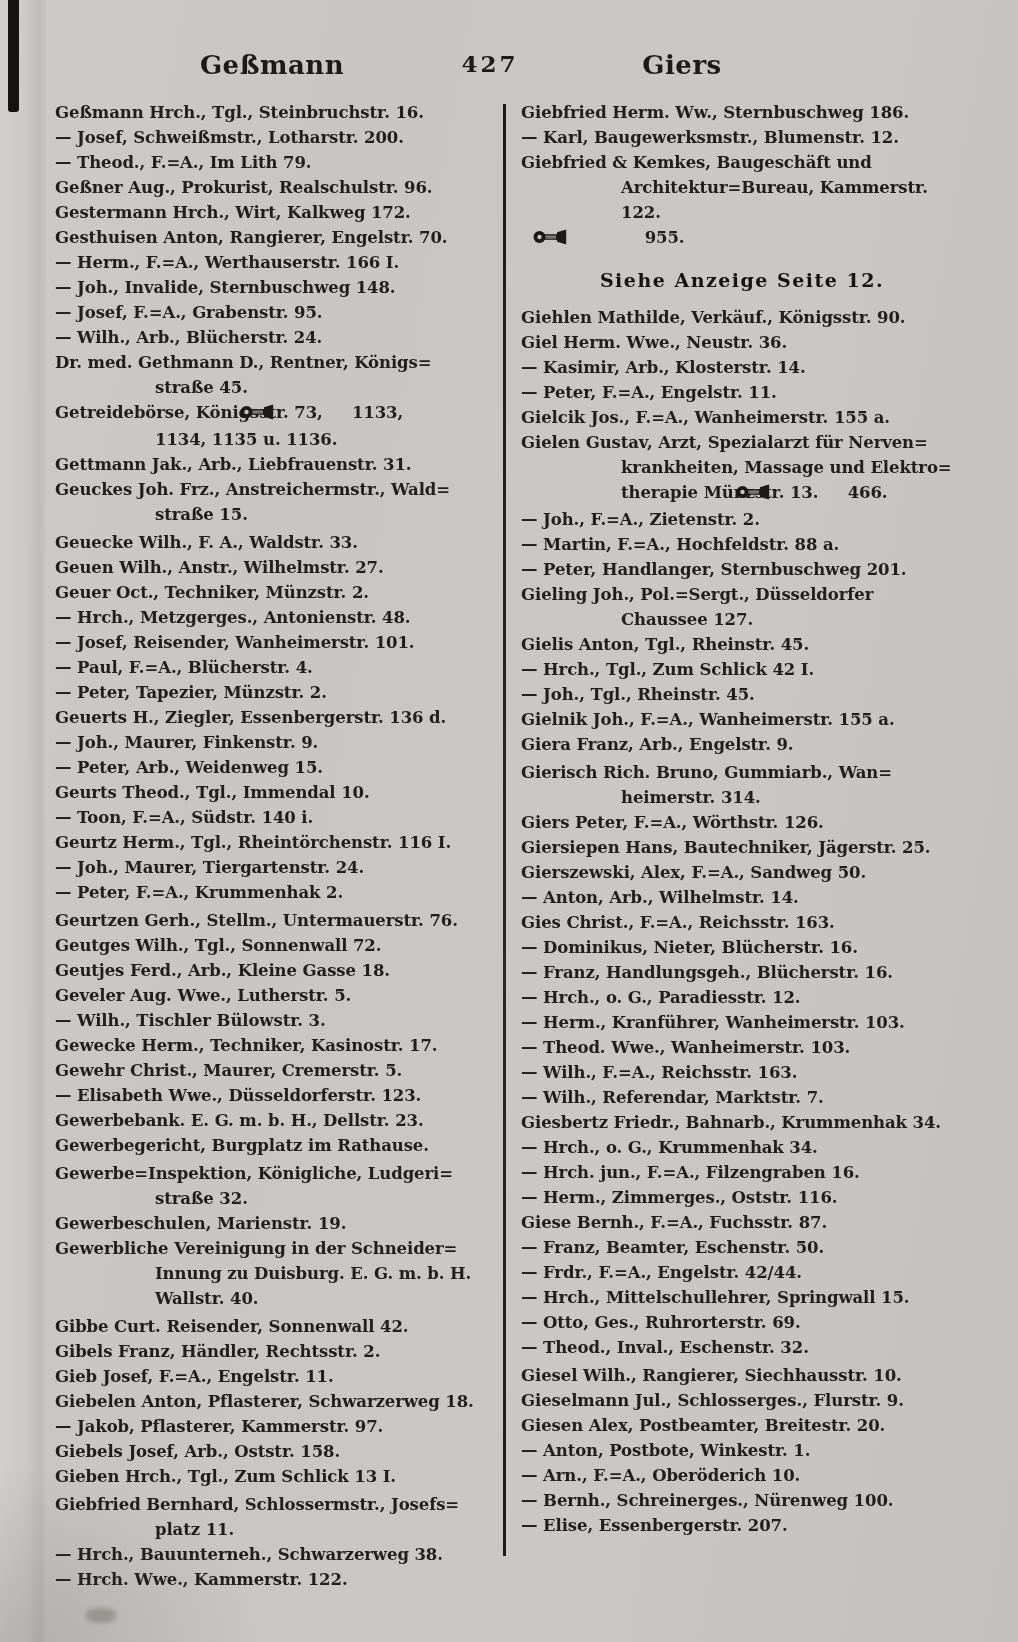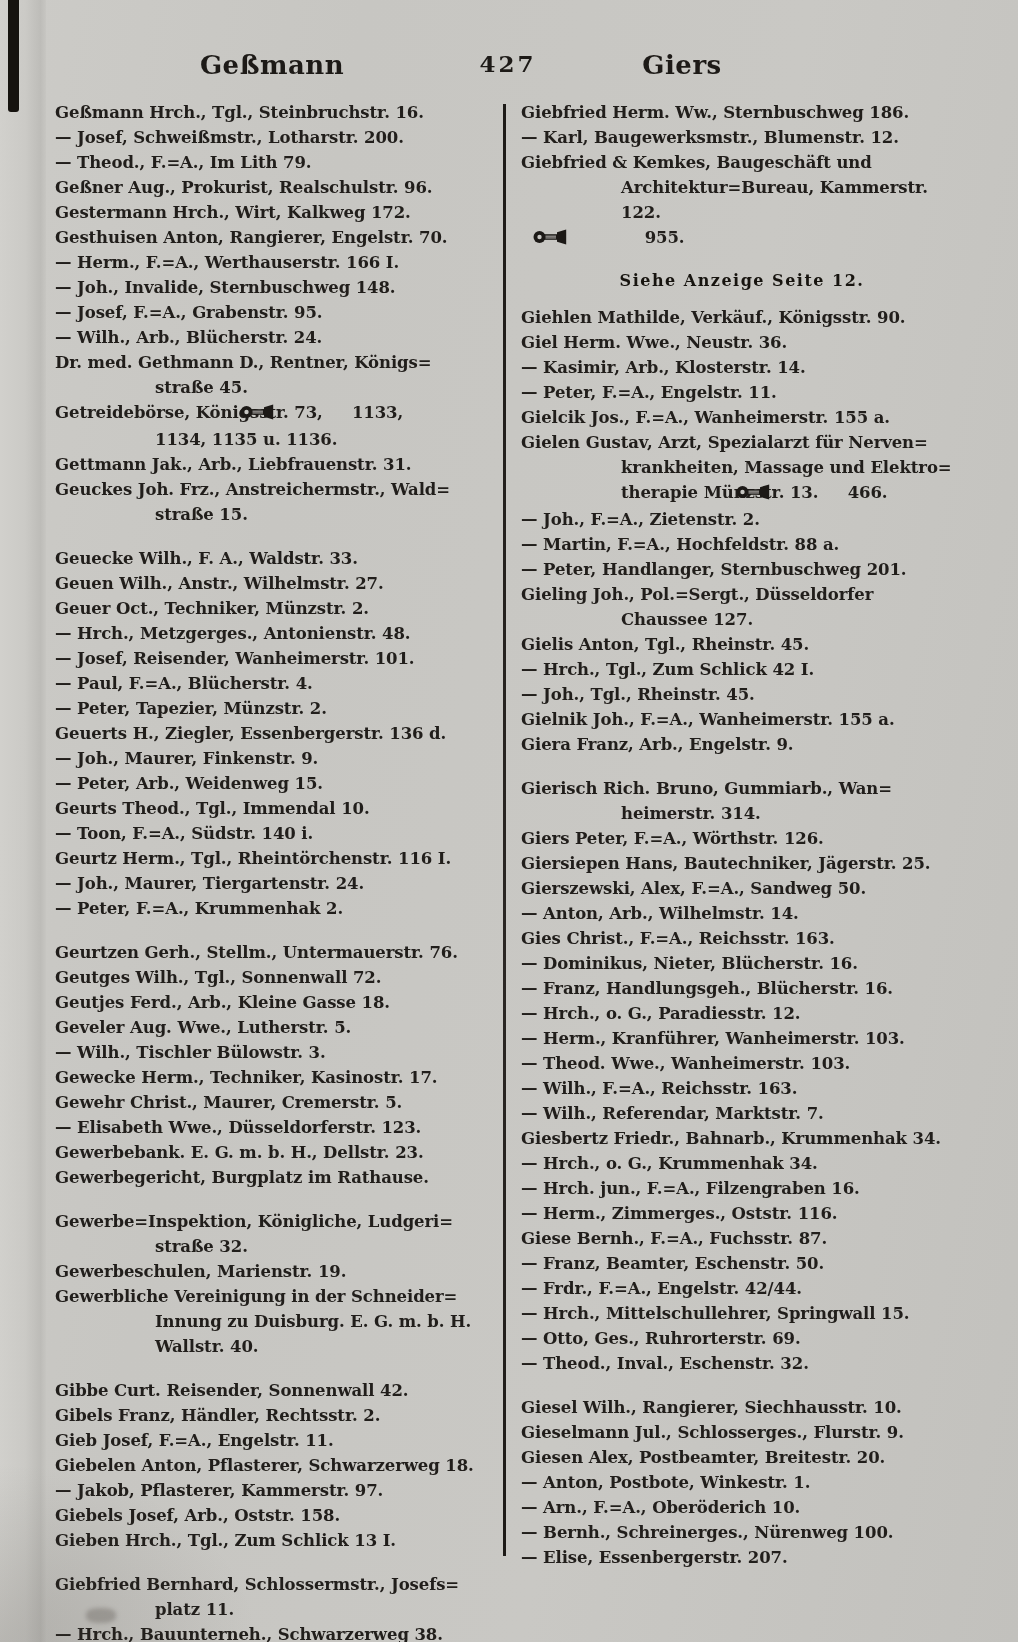--- a/index.html
+++ b/index.html
@@ -34,40 +34,40 @@
   .pencil-smudge{
     position:absolute;left:86px;top:1608px;width:30px;height:15px;
     background:rgba(95,90,84,.35);filter:blur(2px);border-radius:40%;
   }
   .running-head{position:absolute;top:50px;left:0;right:0;height:40px;}
   .head-word{
     position:absolute;transform:translateX(-50%);
     font-size:26px;font-weight:700;letter-spacing:.5px;color:#1d1a17;
   }
   .head-left{left:272px;}
-  .head-num{left:508px;font-size:23px;letter-spacing:3px;}
+  .head-num{left:490px;font-size:23px;letter-spacing:3px;}
   .head-right{left:682px;}
   .col-divider{
     position:absolute;left:503px;top:104px;width:3px;height:1452px;
     background:linear-gradient(#1d1a17,#2b2724 60%,#1d1a17);
   }
   .column{
     position:absolute;top:100px;
     font-size:16.5px;line-height:25px;font-weight:700;
     letter-spacing:-.1px;
   }
   .column.left{left:55px;width:444px;}
   .column.right{left:521px;width:442px;}
   .entry{
     margin:0;padding-left:100px;text-indent:-100px;
   }
-  .entry.gap{margin-top:19px;}
+  .entry.gap{margin-top:3px;}
   .entry.notice{
     text-align:center;padding-left:0;text-indent:0;
-    font-size:16px;letter-spacing:1.5px;margin:16px 0 12px;
+    font-size:19px;letter-spacing:1.5px;margin:16px 0 12px;
     color:#17140f;
   }
   .tel-icon{
     display:inline-block;vertical-align:-2px;margin:0 6px 0 12px;
   }
 </style>
 </head>
 <body>
 
 <div class="page">

